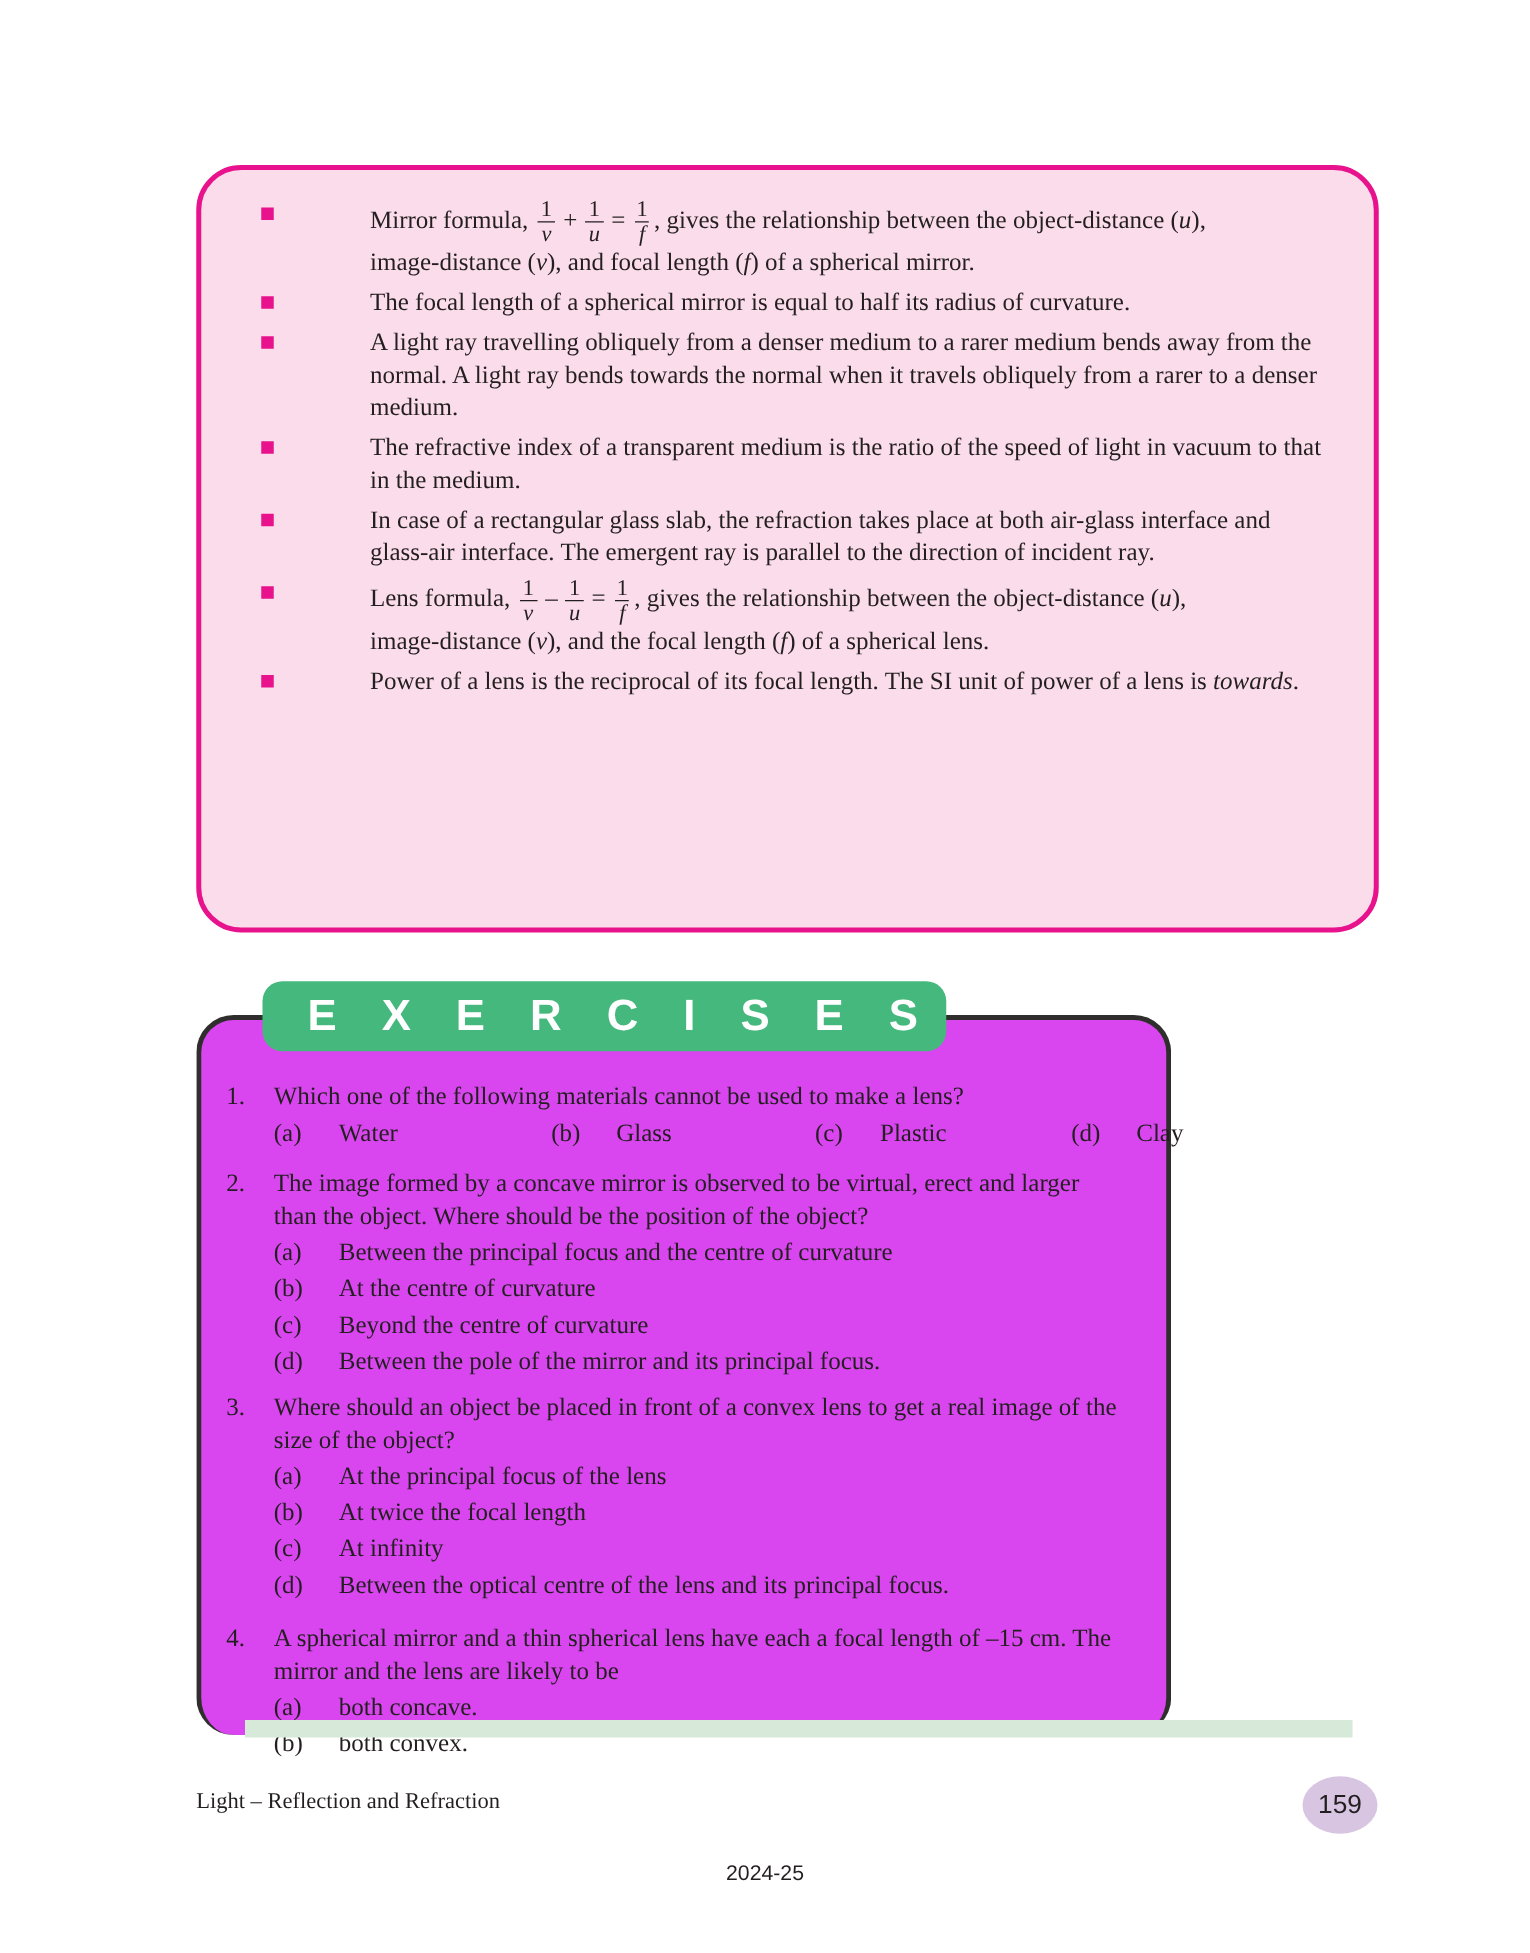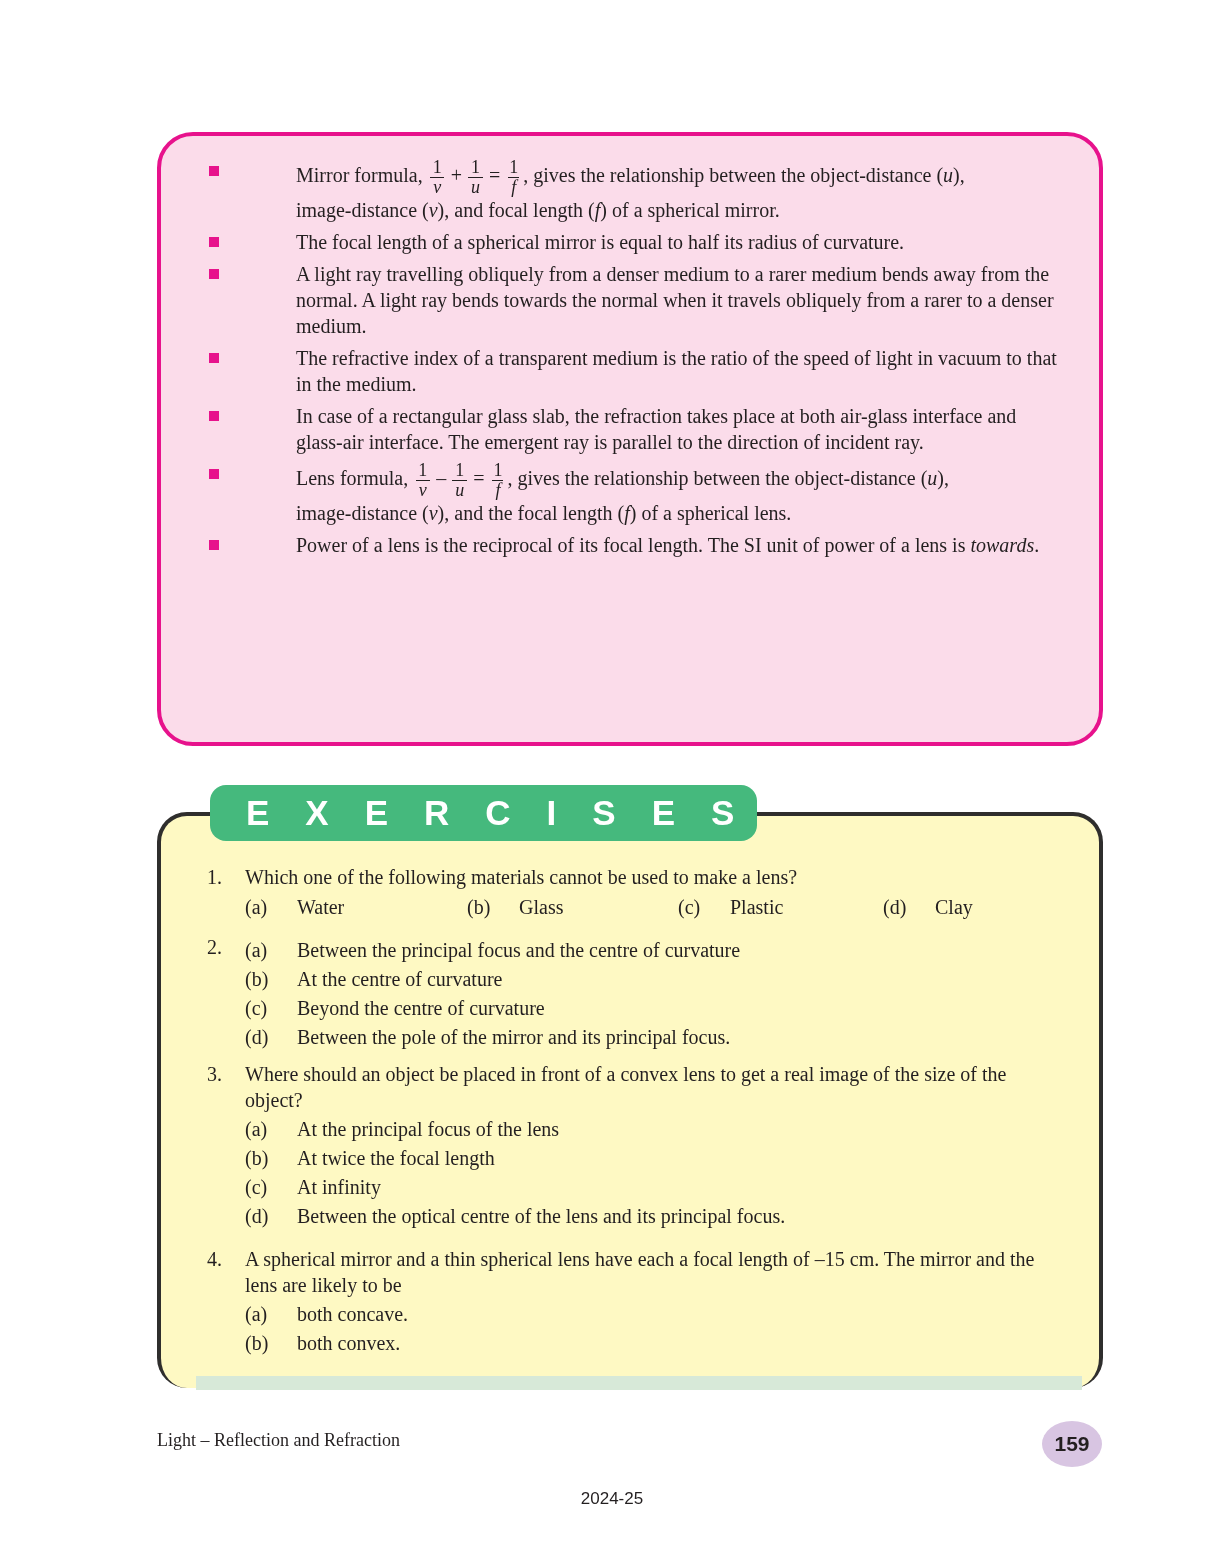--- a/index.html
+++ b/index.html
@@ -23,24 +23,24 @@
   
   .formula { white-space:nowrap; }
   .frac { display:inline-flex; flex-direction:column; align-items:center;
           vertical-align:middle; font-size:18px; line-height:19px; margin:0 2px; }
   .fnum { padding:0 3px; }
   .fden { border-top:1.5px solid #231f20; padding:0 3px; font-style:italic; }
   .fop  { display:inline-block; margin:0 4px; }
 
   
   .ex-box {
-    position:absolute; left:157px; top:812px; width:946px; height:576px;
-    box-sizing:border-box; background:#fef9c3;
+    position:absolute; left:157px; top:812px; width:780px; height:576px;
+    box-sizing:border-box; background:#d946ef;
     border:4px solid #2f2e2d; border-bottom:none;
-    border-radius:30px; padding:48px 38px 0 46px;
+    border-radius:30px; padding:48px 38px 0 20px;
   }
   .ex-fill { position:absolute; left:196px; top:1376px; width:886px; height:14px;
              background:#d7e9d8; }
   .ex-banner {
     position:absolute; left:49px; top:-31px; width:547px; height:56px;
     background:#45b97d; border-radius:16px;
     color:#ffffff; font-family:"Liberation Sans","DejaVu Sans",sans-serif;
     font-weight:bold; font-size:35px; line-height:56px;
     letter-spacing:36px; text-indent:36px; text-align:center; white-space:nowrap;
   }
@@ -52,21 +52,21 @@
   .optcell.c1 { width:222px; } .optcell.c2 { width:211px; } .optcell.c3 { width:205px; }
   .ol { flex:none; width:52px; }
   .opt { display:flex; margin:3px 0; }
   .q4 { margin-top:14px; }
 
   
   .f-chapter { position:absolute; left:157px; top:1430px; font-size:18px; }
   .f-badge {
     position:absolute; left:1042px; top:1421px; width:60px; height:46px;
     border-radius:50%; background:#d8c5e2; text-align:center; line-height:46px;
-    font-family:"Liberation Sans","DejaVu Sans",sans-serif; font-weight:bold; font-size:21px;
+    font-family:"Liberation Sans","DejaVu Sans",sans-serif; font-weight:normal; font-size:21px;
   }
   .f-year { position:absolute; left:0; top:1489px; width:100%; text-align:center;
             font-family:"Liberation Sans","DejaVu Sans",sans-serif; font-size:17px; }
 </style>
 </head>
 <body>
 
 <div class="page">
 
   <div class="summary-box">
@@ -158,20 +158,21 @@
               <span class="ol">(d)</span>
               <span>Clay</span>
             </span>
         </div>
       </div>
     </div>
 
     <div class="ex-q">
       <span class="qnum">2.</span>
       <div class="qbody">
+        <span>The image formed by a concave mirror is observed to be virtual, erect and larger than the object. Where should be the position of the object?</span>
         <div class="opt">
             <span class="ol">(a)</span>
             <span>Between the principal focus and the centre of curvature</span>
           </div>
         <div class="opt">
             <span class="ol">(b)</span>
             <span>At the centre of curvature</span>
           </div>
         <div class="opt">
             <span class="ol">(c)</span>

